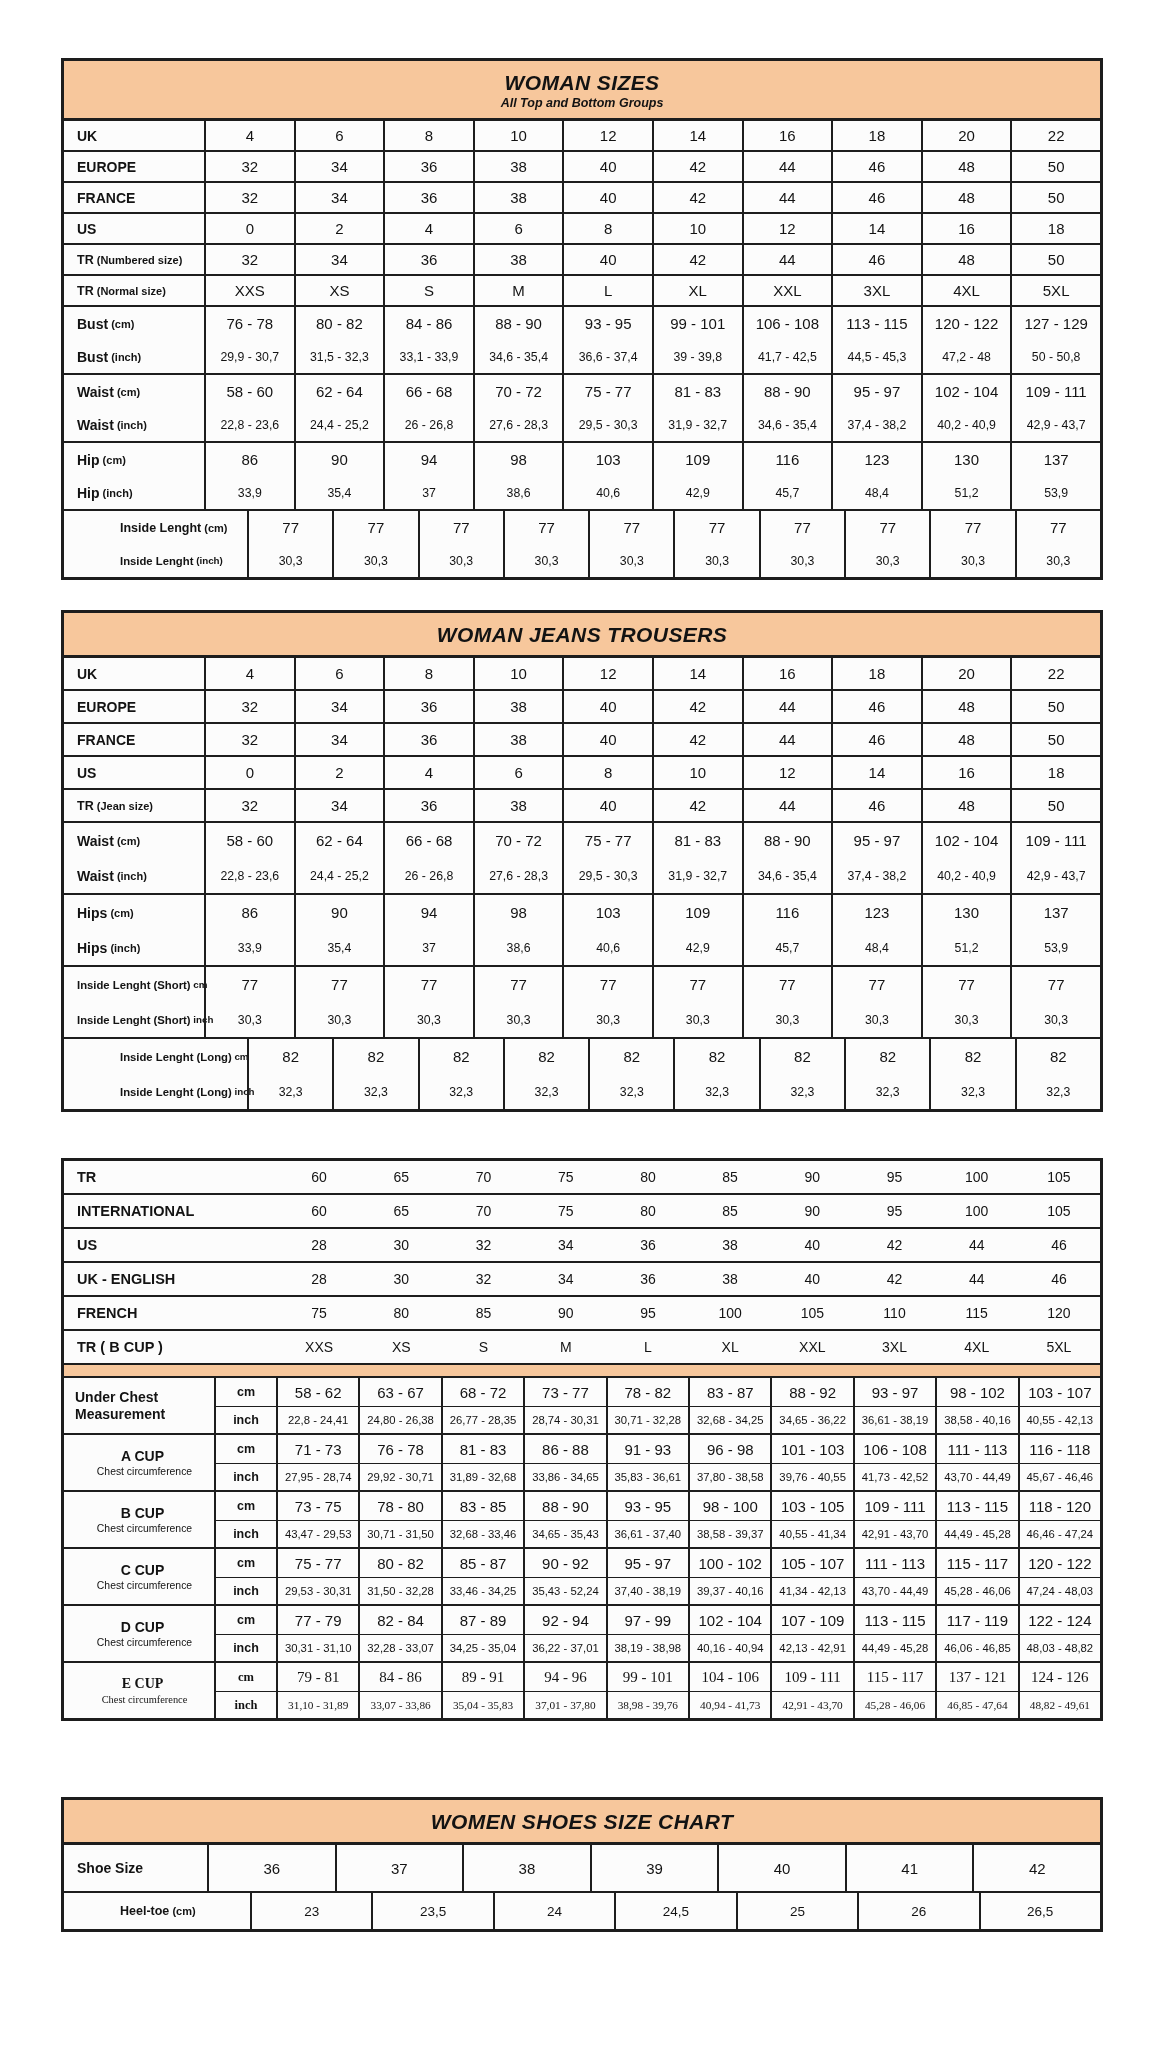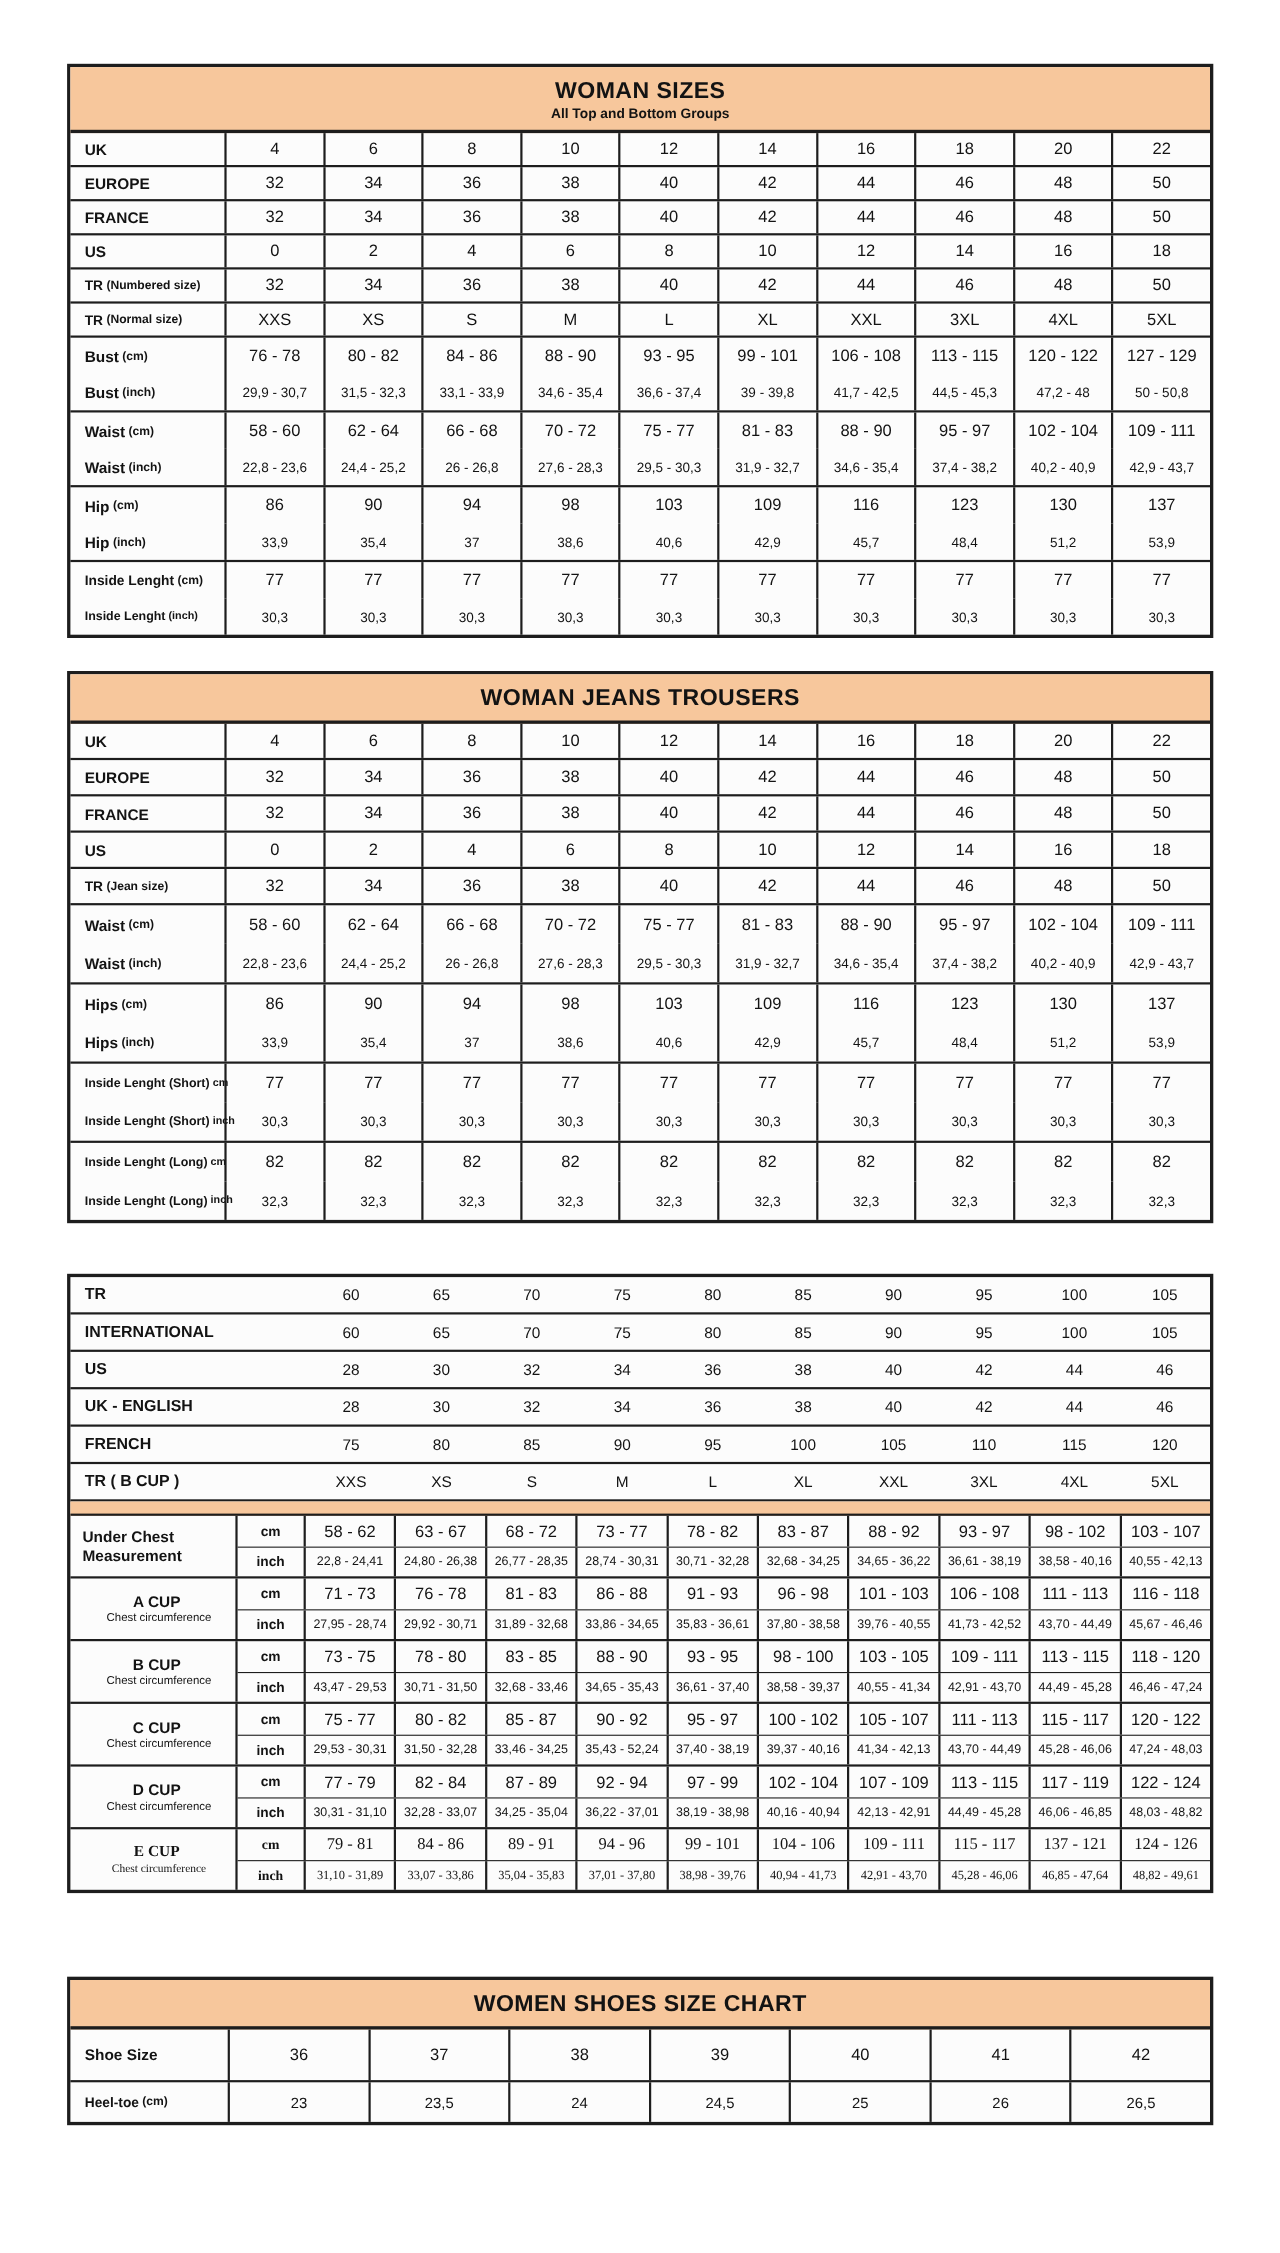--- a/index.html
+++ b/index.html
@@ -24,27 +24,28 @@
   }
   [data-tbl="woman-jeans-trousers"]{margin-top:30px;}
   [data-tbl="bra-sizes"]{margin-top:46px;}
   [data-tbl="women-shoes"]{margin-top:76px;}
 
   .table-header{
     background:var(--hbg);
     border-bottom:3px solid var(--bd);
     text-align:center;
     padding:10px 0 8px;
+    font-style:italic;
   }
   .table-title{font-size:21px;font-weight:800;letter-spacing:.4px;}
   .table-subtitle{font-size:12.5px;font-weight:700;margin-top:1px;}
 
   
   .row-block{border-bottom:2px solid var(--bd);}
-  .size-table > .row-block:last-child{border-bottom:none;}
+  .size-table > .row-block:last-child{border-bottom:none;padding-left:43px;}
   .t-row{display:flex;align-items:stretch;}
   .cell{display:flex;align-items:center;justify-content:center;border-left:2px solid var(--bd);}
   .cell:first-child{border-left:none;}
   .label-cell{width:140px;flex:none;justify-content:flex-start;padding-left:13px;}
   .val-cell{flex:1;font-size:15px;}
   .inch-row .val-cell{font-size:12.3px;}
   .lab-main{font-weight:700;font-size:14px;white-space:nowrap;}
   .lab-note{font-weight:700;font-size:11px;white-space:nowrap;text-align:right;}
   .label-cell.mid .lab-main{font-size:12.5px;}
   .label-cell.long .lab-main{font-size:11.3px;}

